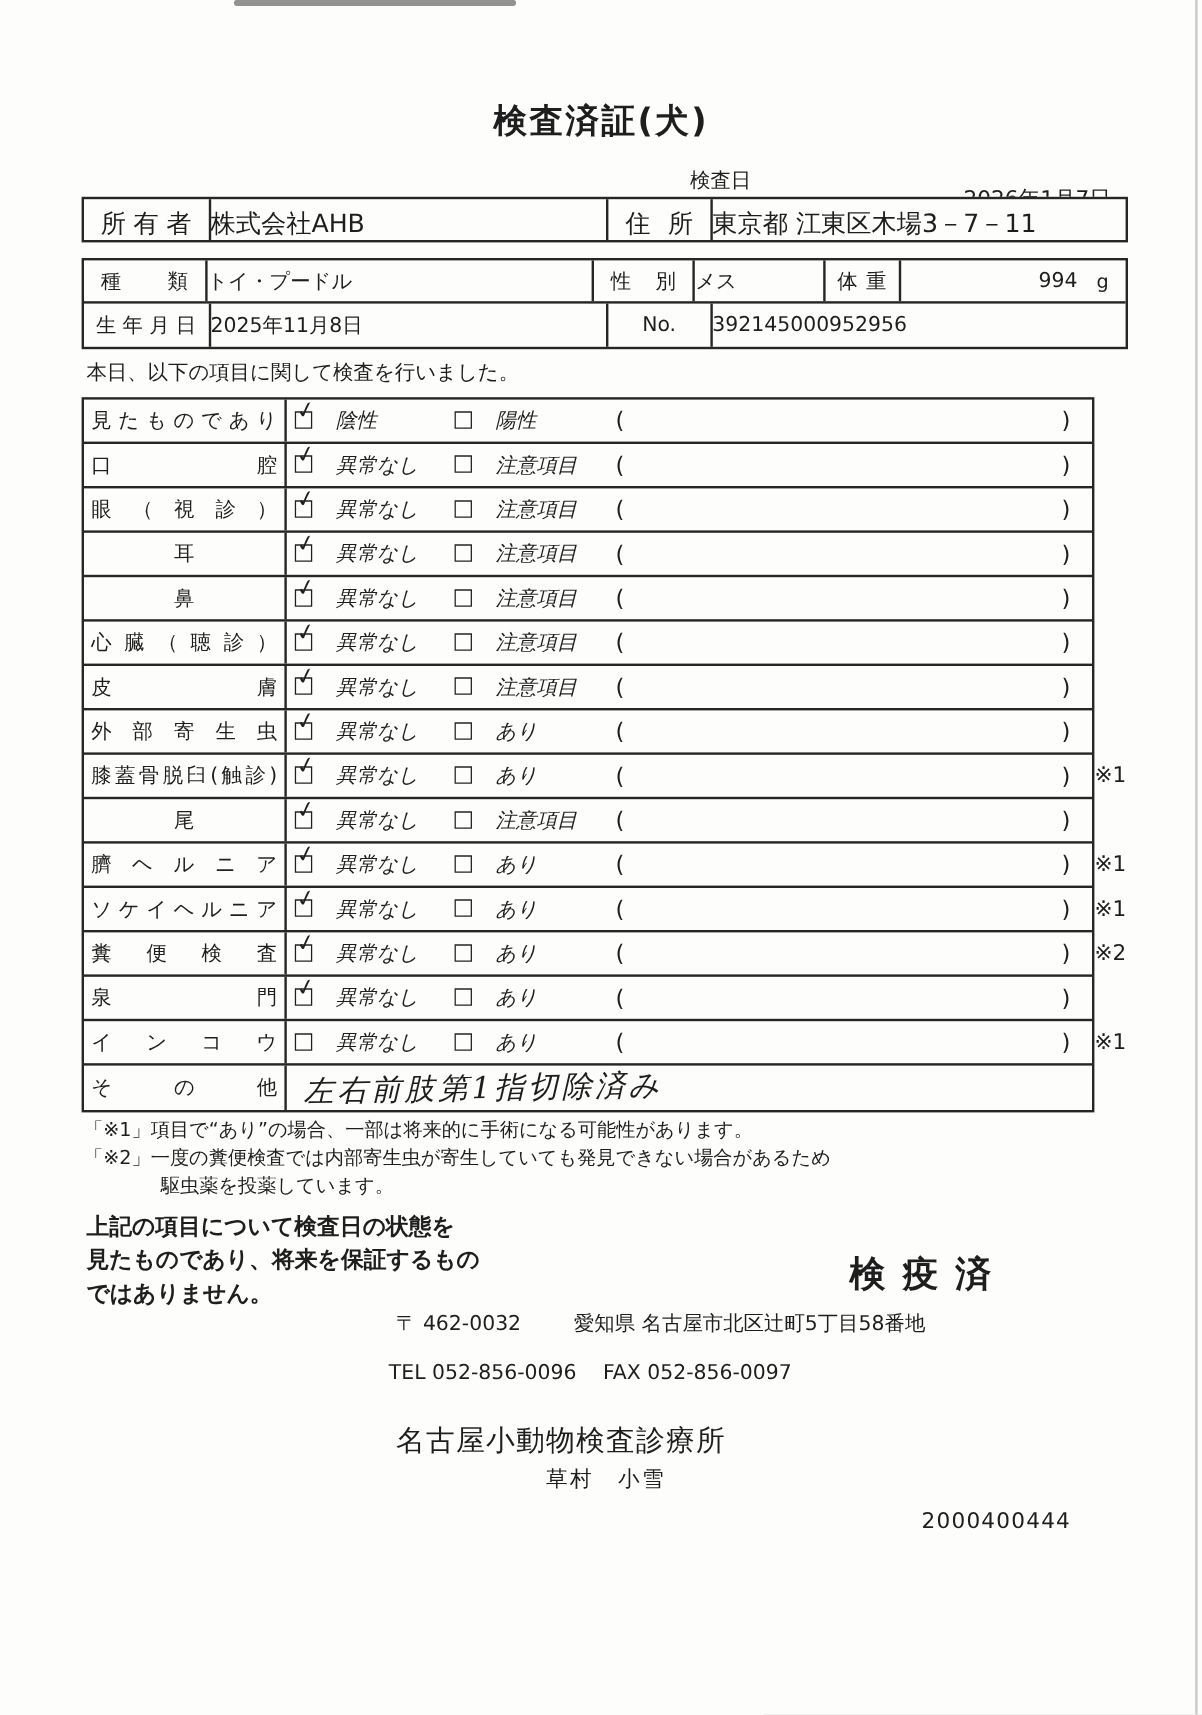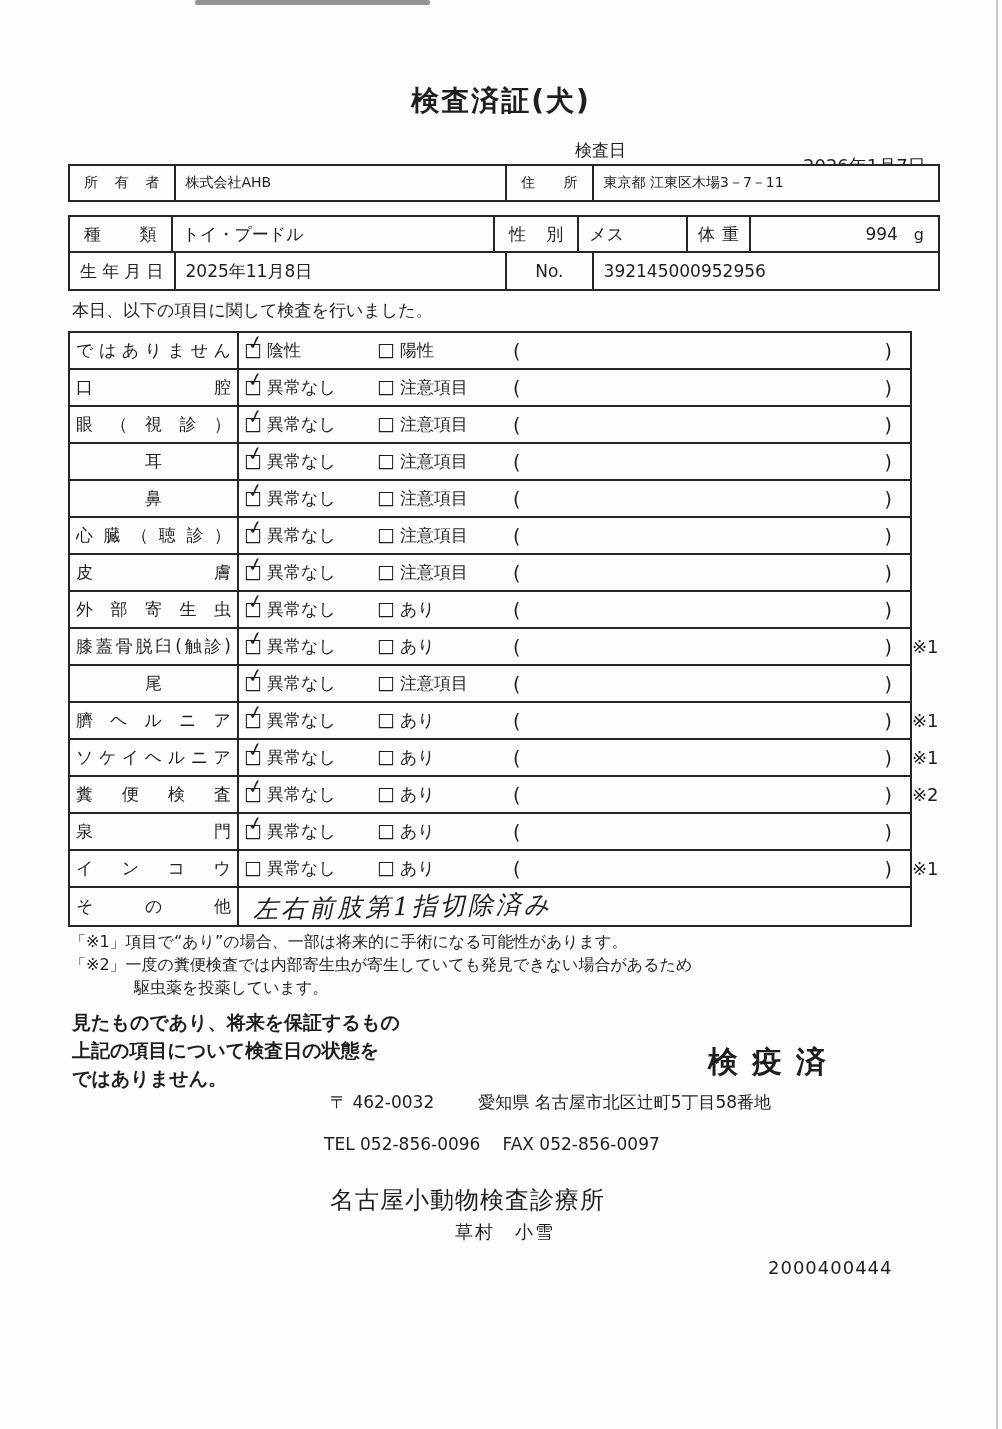--- a/index.html
+++ b/index.html
@@ -9,26 +9,26 @@
 
   .scan-smudge { position:absolute; left:195px; top:0; width:235px; height:5px; background:#3c3c3c; opacity:.55; border-radius:2px; }
   .scan-edge { position:absolute; right:4px; top:0; width:2px; height:100%; background:#c9c9c6; }
 
   .title { position:absolute; top:82px; left:0; width:100%; text-align:center; font-size:28px; font-weight:bold; letter-spacing:2px; }
 
   .date-label { position:absolute; top:139px; left:575px; font-size:17px; }
   .date-value { position:absolute; top:154px; left:803px; font-size:18px; }
 
   .box { position:absolute; left:68px; width:872px; border:2px solid #262626; display:flex; background:#fdfdfb; }
-  .box .cell { border-left:2px solid #262626; display:flex; align-items:center; height:100%; font-size:14px; }
+  .box .cell { border-left:2px solid #262626; display:flex; align-items:flex-end; height:100%; font-size:21px; }
   .box .cell:first-child { border-left:none; }
   .hd span { display:block; width:100%; text-align:justify; text-align-last:justify; padding:0 14px; }
   .hd.tight span { padding:0 10px; }
   .hd.ctr span { text-align:center; text-align-last:center; padding:0; }
-  .pl { padding-left:10px; }
+  .pl { padding-left:0; }
 
   .owner-box { top:164px; height:38px; }
   .pet-box { top:215px; height:76px; flex-direction:column; }
   .pet-row { display:flex; height:37px; }
   .pet-row:first-child { border-bottom:2px solid #262626; }
   .pet-row .cell { border-left:2px solid #262626; display:flex; align-items:center; height:100%; font-size:17px; }
   .pet-row .cell:first-child { border-left:none;align-items:center; }
 
   .c104 { width:104px; } .c333 { width:333px; } .c87 { width:87px; }
   .c348 { width:348px; } .c88 { width:112px; } .c65 { width:65px; } .c195 { width:195px; }
@@ -42,21 +42,21 @@
   .irow { position:relative; display:flex; height:37px; border-bottom:2px solid #262626; }
   .irow:last-child { border-bottom:none; }
   .lab { width:169px; border-right:2px solid #262626; display:flex; align-items:center; padding:0 6px; }
   .labtxt { width:100%; font-size:17px; text-align:justify; text-align-last:justify; }
   .labtxt.cl { text-align-last:center; }
   .cbc { display:flex; align-items:center; padding-left:5px; }
   .w1 { width:133px; } .w2 { width:135px; }
   .cb { position:relative; width:21px; flex:0 0 21px; height:24px; }
   .cb .boxg { position:absolute; left:0; top:-1px; font-size:19px; }
   .cb .tick { position:absolute; left:3px; top:-8px; font-size:19px; transform:rotate(-12deg); }
-  .opt { font-size:17px; margin-left:2px; white-space:nowrap; }
+  .opt { font-size:17px; margin-left:15px; white-space:nowrap;font-style:italic; }
   .par { flex:1; display:flex; align-items:center; justify-content:space-between; padding:0 18px 0 6px; font-size:19px; }
   .mark { position:absolute; right:-44px; top:7px; width:42px; font-size:18px; }
   .rest { flex:1; display:flex; align-items:center; padding-left:14px; overflow:visible; }
   .handwrite { font-family:"DejaVu Serif","Liberation Serif",serif; font-style:italic; font-size:25px; letter-spacing:3px; transform:rotate(-1deg); white-space:nowrap; }
 
   .footnotes { position:absolute; top:930px; left:70px; font-size:16px; line-height:23px; }
   .fn-indent { padding-left:64px; }
 
   .disclaimer { position:absolute; top:1008px; left:72px; font-size:19px; font-weight:bold; line-height:28px; }
   .stamp { position:absolute; top:1042px; left:708px; font-size:30px; font-weight:bold; letter-spacing:14px; white-space:nowrap; }
@@ -121,21 +121,21 @@
         </div>
       <div class="cell c348 pl">392145000952956</div>
     </div>
   </div>
 
   <div class="intro">本日、以下の項目に関して検査を行いました。</div>
 
   <div class="insp-table">
       <div class="irow">
         <div class="cell lab">
-          <span class="labtxt">ではありません</span>
+          <span class="labtxt">見たものであり</span>
         </div>
         <div class="cbc w1">
           <span class="cb">
             <span class="boxg">□</span>
             <span class="tick">✓</span>
           </span>
           <span class="opt">陰性</span>
         </div>
         <div class="cbc w2">
           <span class="cb">
@@ -470,22 +470,22 @@
       </div>
     </div>
 
   <div class="footnotes">
     <div>「※1」項目で“あり”の場合、一部は将来的に手術になる可能性があります。</div>
     <div>「※2」一度の糞便検査では内部寄生虫が寄生していても発見できない場合があるため</div>
     <div class="fn-indent">駆虫薬を投薬しています。</div>
   </div>
 
   <div class="disclaimer">
+    <div>上記の項目について検査日の状態を</div>
     <div>見たものであり、将来を保証するもの</div>
-    <div>上記の項目について検査日の状態を</div>
     <div>ではありません。</div>
   </div>
 
   <div class="stamp">検疫済</div>
 
   <div class="postal-line">
     <span>〒 462-0032</span>
     <span class="addr">愛知県 名古屋市北区辻町5丁目58番地</span>
   </div>
 

